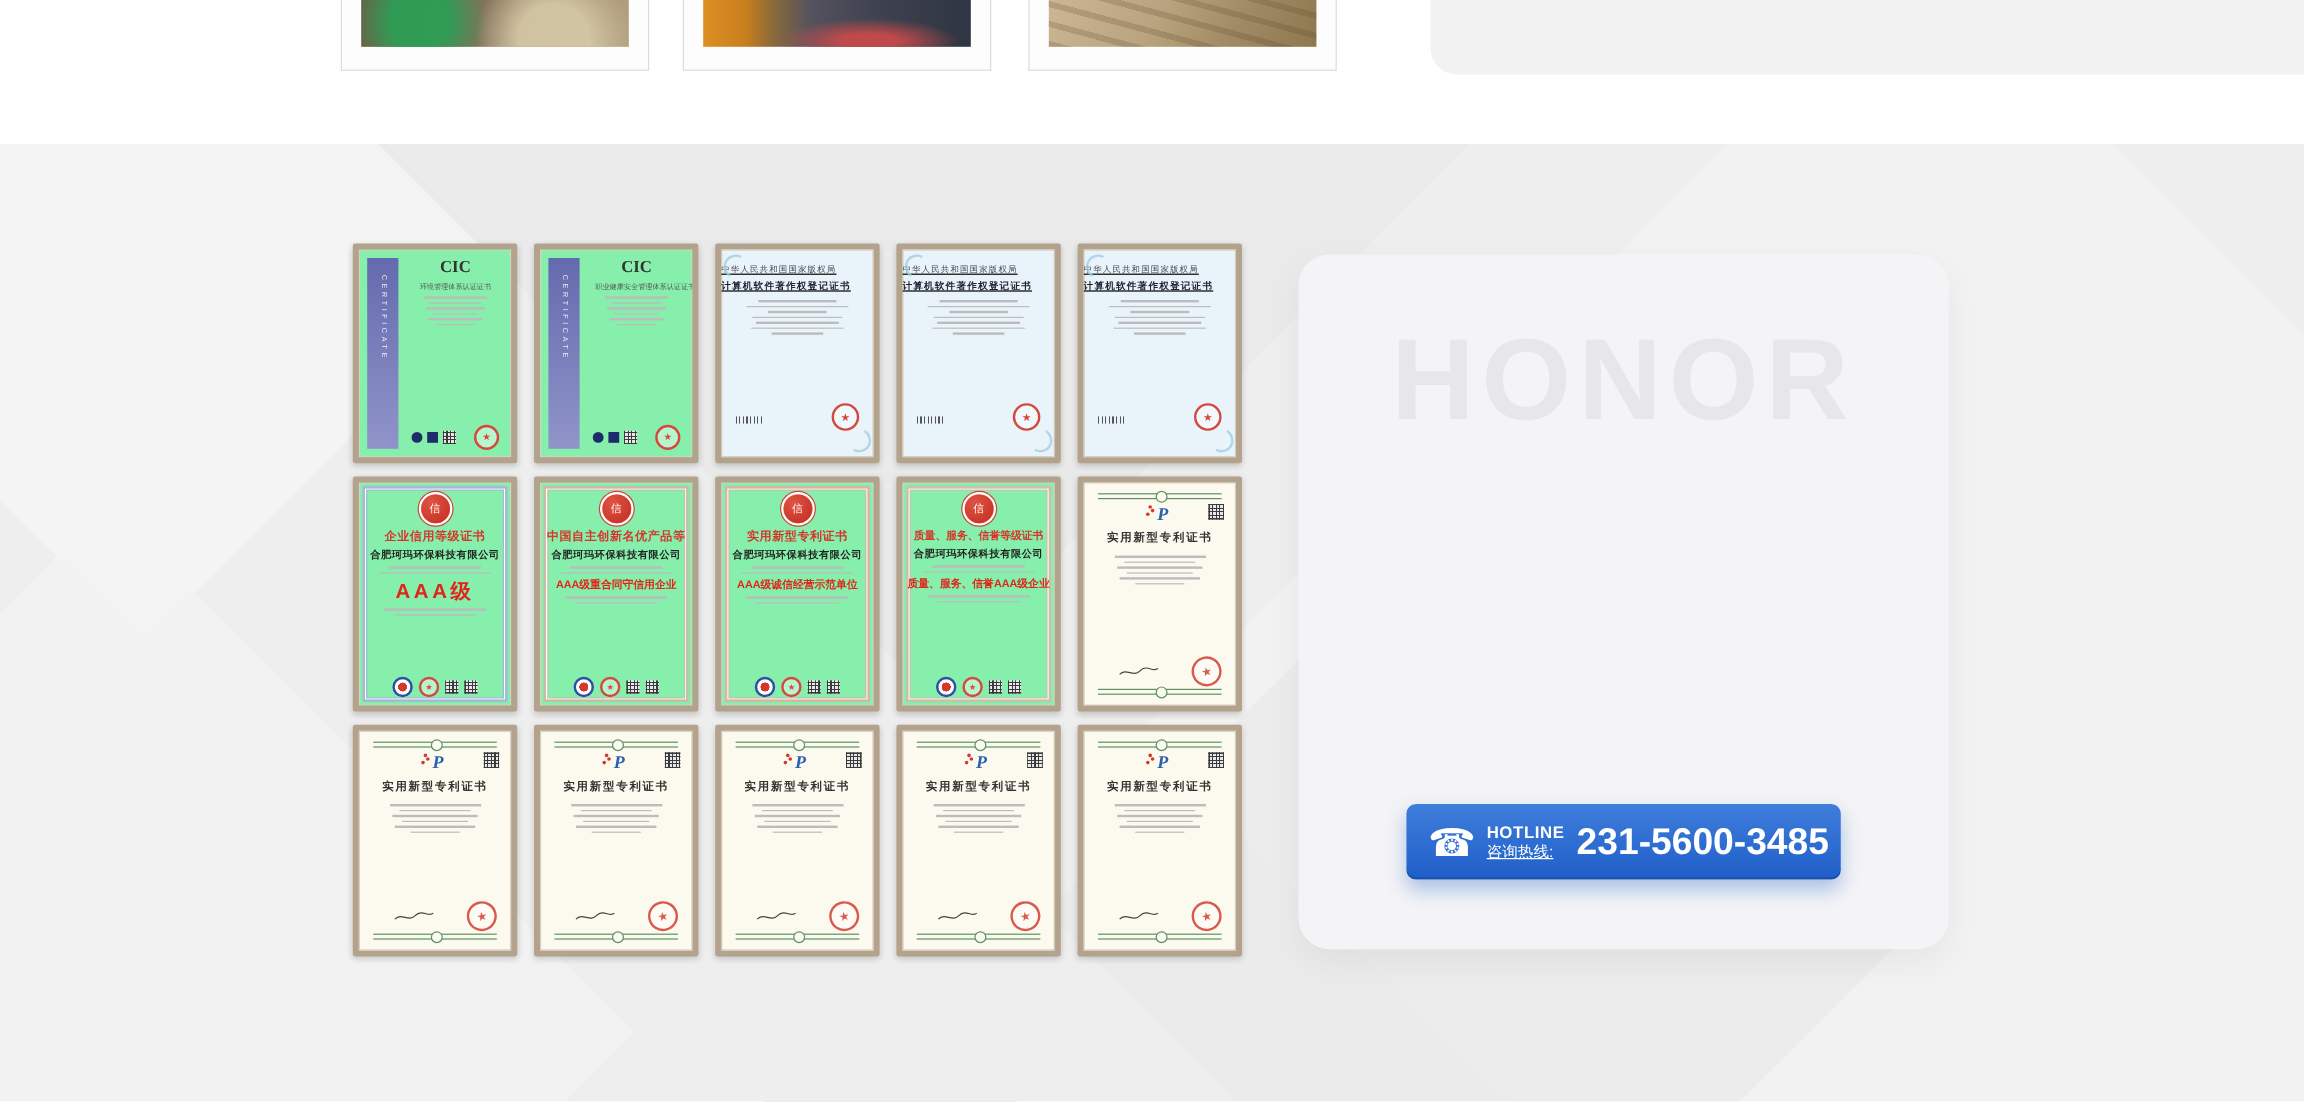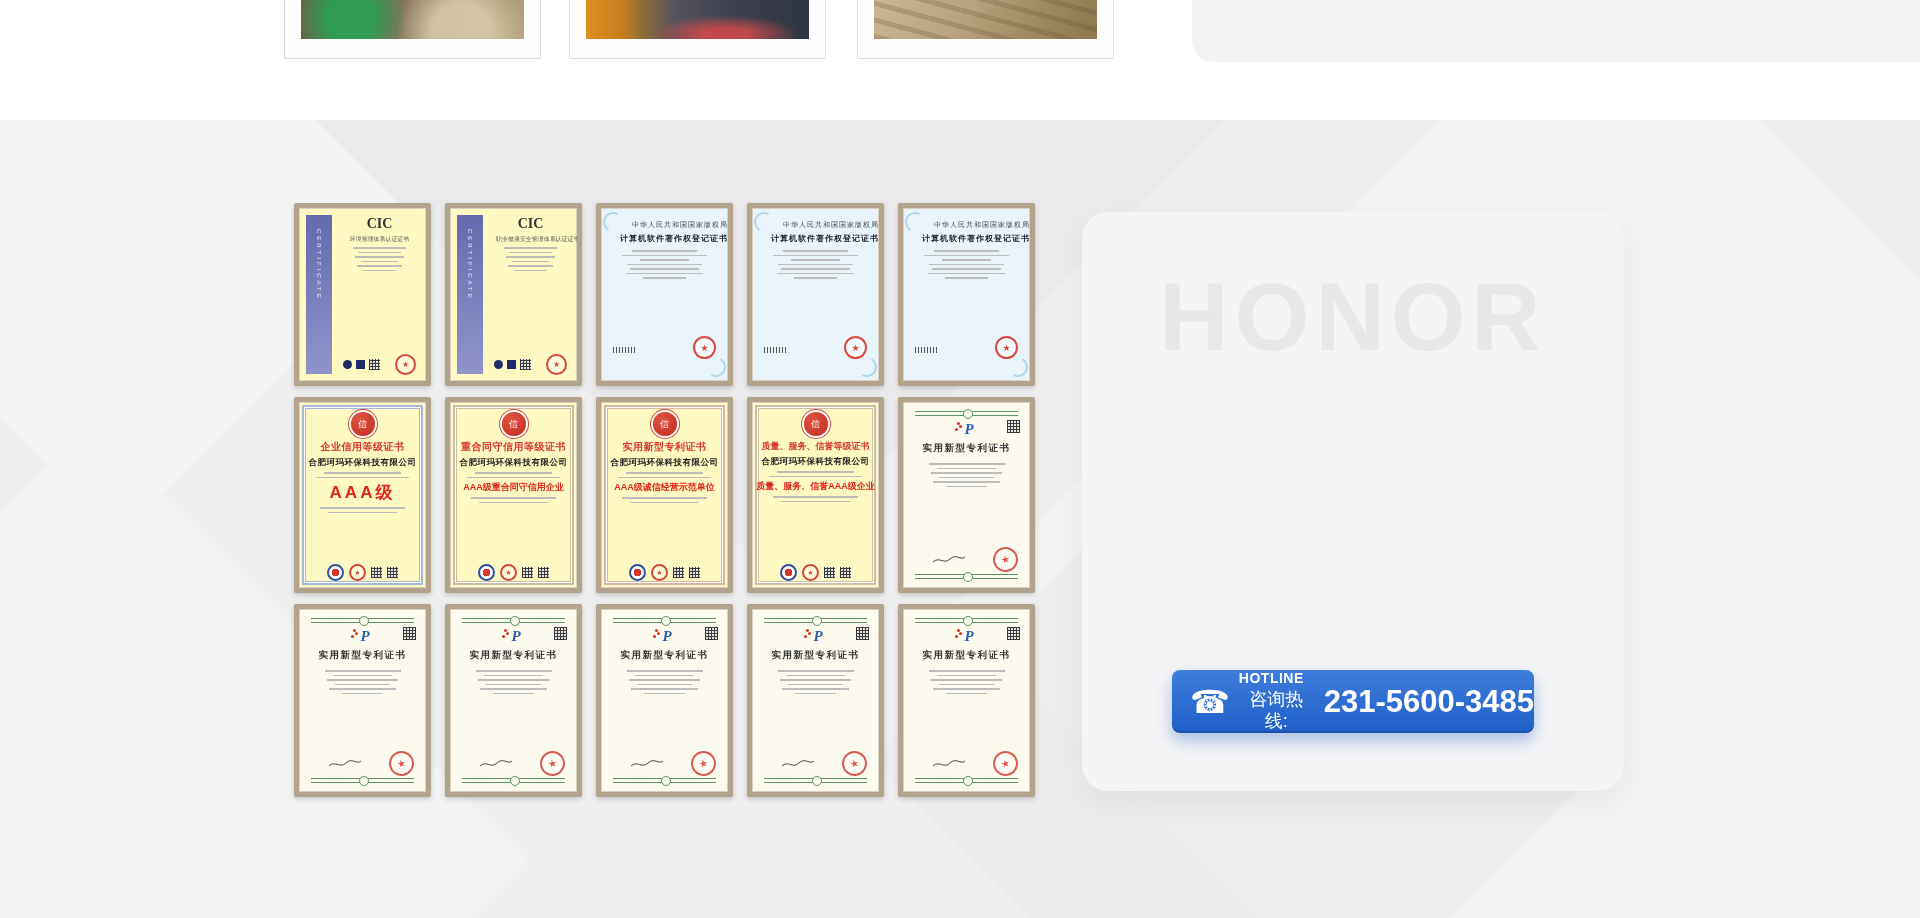--- a/index.html
+++ b/index.html
@@ -32,21 +32,21 @@
   .sh1{left:-160px;top:-260px;width:560px;height:560px;background:#f4f4f4;}
   .sh2{left:420px;top:-390px;width:700px;height:700px;background:#eaeaea;}
   .sh3{right:-140px;top:30px;width:920px;height:920px;background:#f2f2f2;opacity:.85;}
   .sh4{left:980px;top:380px;width:520px;height:520px;background:#e9e9e9;opacity:.7;}
   .sh5{left:-220px;top:430px;width:620px;height:620px;background:#f3f3f3;opacity:.8;}
 
   
   .cert-grid{position:absolute;left:294px;top:83px;width:741px;z-index:2;
              display:grid;grid-template-columns:repeat(5,137px);
              grid-template-rows:183px 196px 193px;column-gap:14px;row-gap:11px;}
-  .cert{position:relative;background:#fef9c3;border:5px solid #b3a28c;border-radius:2px;
+  .cert{position:relative;background:#86efac;border:5px solid #b3a28c;border-radius:2px;
         box-shadow:inset 0 0 0 1px #d9d0c1, 0 2px 5px rgba(0,0,0,.18);
         overflow:hidden;cursor:pointer;}
   .cbody{position:absolute;inset:0;}
   .bars{padding:0 10px;}
   .bars i{display:block;height:2px;background:#b5b5b5;margin:4px auto;}
   .bars.left i{margin:4px 0;}
   .bars.tiny i{height:1.5px;margin:3px auto;background:#bcbcbc;}
   .qr{display:inline-block;width:11px;height:11px;background:
       repeating-linear-gradient(0deg,#3a3a3a 0 1px,rgba(0,0,0,0) 1px 3px),
       repeating-linear-gradient(90deg,#3a3a3a 0 1px,#e8e8e8 1px 3px);}
@@ -62,21 +62,21 @@
   .cic-head{font-family:"Liberation Serif",serif;font-weight:700;font-size:14px;color:#333;}
   .cic-title{font-size:7px;color:#555;margin-top:2px;white-space:nowrap;transform:scale(.85);}
   .cic-foot{position:absolute;bottom:6px;left:4px;right:4px;display:flex;
         align-items:center;gap:4px;}
   .mark{width:9px;height:9px;background:#1d2d6b;display:inline-block;}
   .mark.circle{border-radius:50%;}
   .cic-foot .seal{width:17px;height:17px;font-size:8px;margin-left:auto;}
 
   
   .cert-copyright{background:#e9f4fa;}
-  .cert-copyright .cbody{top:12px;text-align:right;}
+  .cert-copyright .cbody{top:12px;text-align:left;text-decoration:underline;}
   .cert-copyright .cbody::before,.cert-copyright .cbody::after{content:"";position:absolute;
         width:16px;height:16px;border:2px solid #a3cfe6;border-radius:50%;opacity:.8;}
   .cert-copyright .cbody::before{left:2px;top:-8px;border-right-color:transparent;border-bottom-color:transparent;transform:rotate(-15deg);}
   .cert-copyright .cbody::after{right:2px;bottom:4px;border-left-color:transparent;border-top-color:transparent;transform:rotate(-15deg);}
   .cp-auth{font-family:"Liberation Serif",serif;font-size:7px;color:#445;letter-spacing:1px;}
   .cp-title{font-family:"Liberation Serif",serif;font-size:8px;font-weight:700;color:#223;
         margin:3px 0 6px;letter-spacing:1px;}
   .cp-barcode{position:absolute;left:12px;bottom:28px;width:22px;height:6px;background:
         repeating-linear-gradient(90deg,#555 0 1px,rgba(0,0,0,0) 1px 3px);}
   .cp-seal{position:absolute;right:12px;bottom:22px;width:19px;height:19px;font-size:9px;}
@@ -135,21 +135,21 @@
         font-size:23px;color:#4d4d4d;text-align:center;line-height:43px;}
   .hotline{position:absolute;left:90px;top:458px;width:362px;height:63px;z-index:2;
         border:none;border-radius:8px;cursor:pointer;display:flex;align-items:center;
         padding:0 0 0 18px;box-sizing:border-box;color:#fff;
         background:linear-gradient(180deg,#3f7edb,#1f5ec8);
         box-shadow:0 8px 16px rgba(32,97,201,.35), inset 0 -2px 0 rgba(0,0,0,.15);}
   .phone-icon{font-size:32px;line-height:1;margin-right:9px;}
   .hl-labels{display:flex;flex-direction:column;align-items:flex-start;line-height:1.25;
         margin-right:10px;}
   .hl-en{font-size:14px;font-weight:700;letter-spacing:.5px;}
-  .hl-zh{font-size:18px;}
+  .hl-zh{font-size:13px;text-decoration:underline;}
   .hl-phone{font-size:31px;font-weight:700;letter-spacing:0;white-space:nowrap;
         font-family:"Liberation Sans",sans-serif;}
 </style>
 </head>
 <body>
 
 <div class="page">
 
   <div class="top-band">
     <div class="photo-card pc1">
@@ -289,21 +289,21 @@
         <span class="seal">★</span>
         <span class="qr"></span>
         <span class="qr"></span>
       </div>
     </div>
         </div>
         <div class="cert cert-credit" style="--acc: #c8bda8;">
     <div class="ornate"></div>
     <div class="cbody">
       <span class="seal-top">信</span>
-      <div class="cr-title">重合同守信用等级证书</div>
+      <div class="cr-title">中国自主创新名优产品等</div>
       <div class="cr-org">合肥珂玛环保科技有限公司</div>
       <div class="bars tiny">
               <i style="width:72%"></i>
               <i style="width:86%"></i>
             </div>
       <div class="cr-grade">AAA级重合同守信用企业</div>
       <div class="bars tiny">
               <i style="width:80%"></i>
               <i style="width:64%"></i>
             </div>

